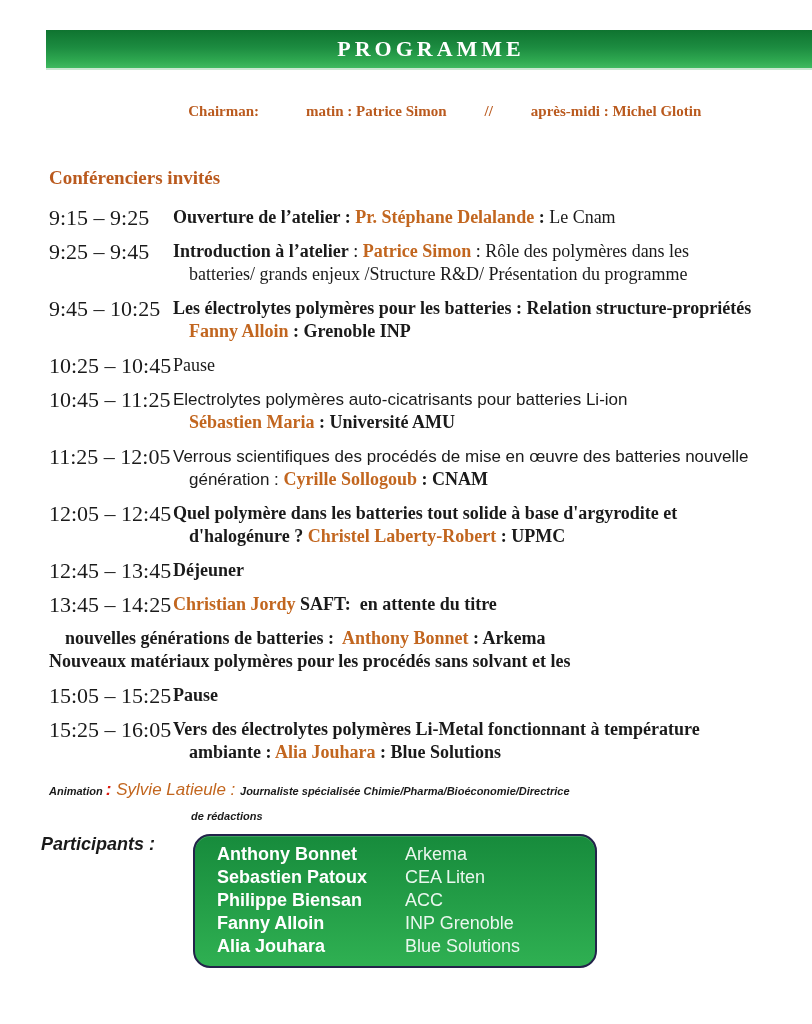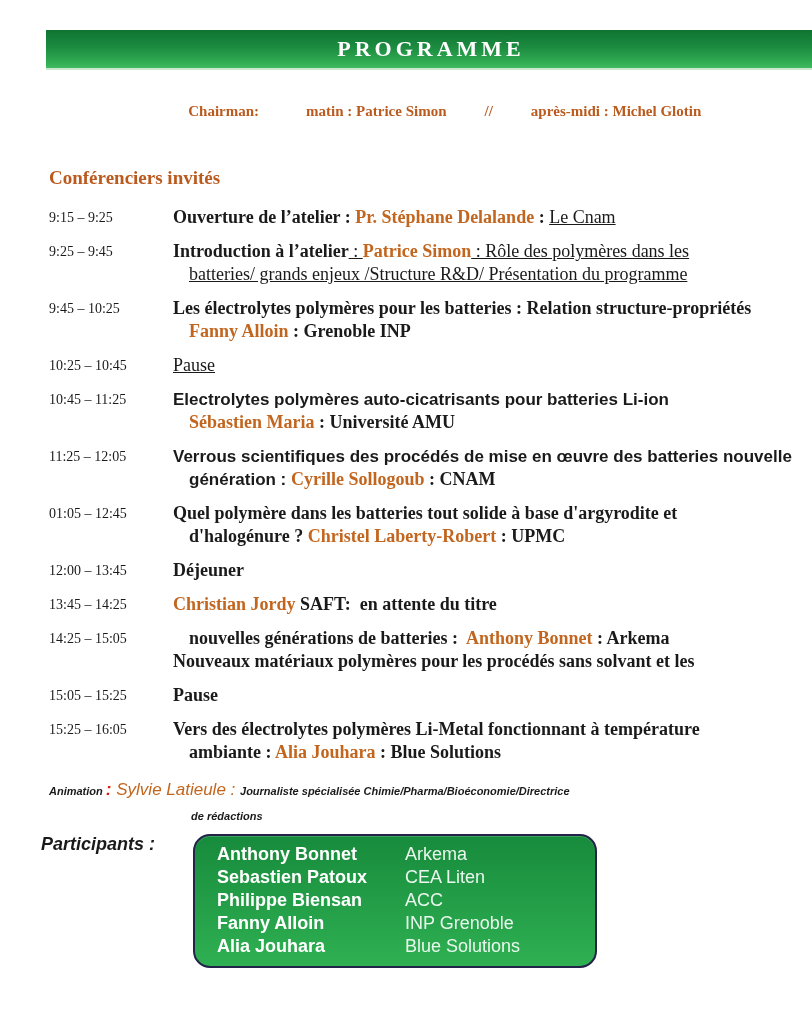--- a/index.html
+++ b/index.html
@@ -8,28 +8,28 @@
   .title-bar{position:absolute;left:30px;top:30px;width:770px;height:38px;
         background:linear-gradient(180deg,var(--green-top,#0F7430) 0%,#1C8B40 45%,#2EA850 80%,var(--green-bottom,#3FBA60) 100%);
         border-bottom:2px solid #CBE7D2;display:flex;align-items:center;justify-content:center;}
   .title-bar .t{color:#fff;font-weight:bold;font-size:22px;letter-spacing:4px;}
   .content{position:absolute;left:33px;top:86px;width:769px;}
   .chair-line{font-weight:bold;font-size:15px;color:var(--orange-header,#BA5A1E);white-space:pre;text-align:center;}
   .chair-line .gap1{margin-left:47px}.chair-line .gap2{margin-left:38px}.chair-line .gap3{margin-left:38px}
   .section-title{margin-top:30px;font-weight:bold;font-size:19px;color:var(--orange-header,#BA5A1E);}
   .schedule{margin-top:17px;}
   .entry{display:flex;margin-bottom:11px;}
-  .time{flex:none;width:124px;font-size:14px;line-height:23px;white-space:pre;}
+  .time{flex:none;width:124px;font-size:22px;line-height:23px;white-space:pre;}
   .econtent{flex:1;font-size:18px;line-height:23px;}
   .line{white-space:pre-wrap;}
   .line.cont{padding-left:16px;}
   .seg.b{font-weight:bold;}
-  .seg.r{font-weight:normal;text-decoration:underline;}
+  .seg.r{font-weight:normal;}
   .seg.o{font-weight:bold;color:var(--orange-name,#C2661F);}
-  .seg.sb{font-family:"Liberation Sans",sans-serif;font-weight:bold;font-size:17px;}
+  .seg.sb{font-family:"Liberation Sans",sans-serif;font-weight:normal;font-size:17px;}
   .seg.ib{font-family:"Liberation Sans",sans-serif;font-weight:bold;font-style:italic;font-size:11px;}
   .seg.red{font-family:"Liberation Sans",sans-serif;font-weight:bold;font-style:italic;font-size:17px;color:var(--red-accent,#DD1A0E);}
   .seg.os{font-family:"Liberation Sans",sans-serif;font-size:17px;color:var(--orange-name,#C2661F);font-style:italic;}
   .animation{margin-top:14px;font-size:17px;line-height:24px;}
   .animation .line.cont{padding-left:142px;}
   .participants{display:flex;align-items:flex-start;margin-top:6px;}
   .p-label{flex:none;width:145px;margin-left:-8px;font-family:Liberation Sans, sans-serif;
            font-weight:bold;font-style:italic;font-size:18px;}
   .p-box{margin-left:7px;width:362px;border:2px solid var(--box-border,#23234A);border-radius:17px;
          background:linear-gradient(180deg,var(--box-green-top,#178B3C) 0%,var(--box-green-bottom,#2FB052) 100%);
@@ -91,40 +91,39 @@
           </div>
         </div>
         <div class="entry">
           <div class="time">11:25 – 12:05</div>
           <div class="econtent">
             <div class="line"><span class="seg sb">Verrous scientifiques des procédés de mise en œuvre des batteries nouvelle</span></div>
             <div class="line cont"><span class="seg sb">génération : </span><span class="seg o">Cyrille Sollogoub</span><span class="seg b"> : CNAM</span></div>
           </div>
         </div>
         <div class="entry">
-          <div class="time">01:05 – 12:45</div>
+          <div class="time">12:05 – 12:45</div>
           <div class="econtent">
             <div class="line"><span class="seg b">Quel polymère dans les batteries tout solide à base d'argyrodite et</span></div>
             <div class="line cont"><span class="seg b">d'halogénure ? </span><span class="seg o">Christel Laberty-Robert</span><span class="seg b"> : UPMC</span></div>
           </div>
         </div>
         <div class="entry">
-          <div class="time">12:00 – 13:45</div>
+          <div class="time">12:45 – 13:45</div>
           <div class="econtent">
             <div class="line"><span class="seg b">Déjeuner</span></div>
           </div>
         </div>
         <div class="entry">
           <div class="time">13:45 – 14:25</div>
           <div class="econtent">
             <div class="line"><span class="seg o">Christian Jordy</span><span class="seg b"> SAFT:  en attente du titre</span></div>
           </div>
         </div>
         <div class="entry">
-          <div class="time">14:25 – 15:05</div>
           <div class="econtent">
             <div class="line cont"><span class="seg b">nouvelles générations de batteries :  </span><span class="seg o">Anthony Bonnet</span><span class="seg b"> : Arkema</span></div>
             <div class="line"><span class="seg b">Nouveaux matériaux polymères pour les procédés sans solvant et les</span></div>
           </div>
         </div>
         <div class="entry">
           <div class="time">15:05 – 15:25</div>
           <div class="econtent">
             <div class="line"><span class="seg b">Pause</span></div>
           </div>

